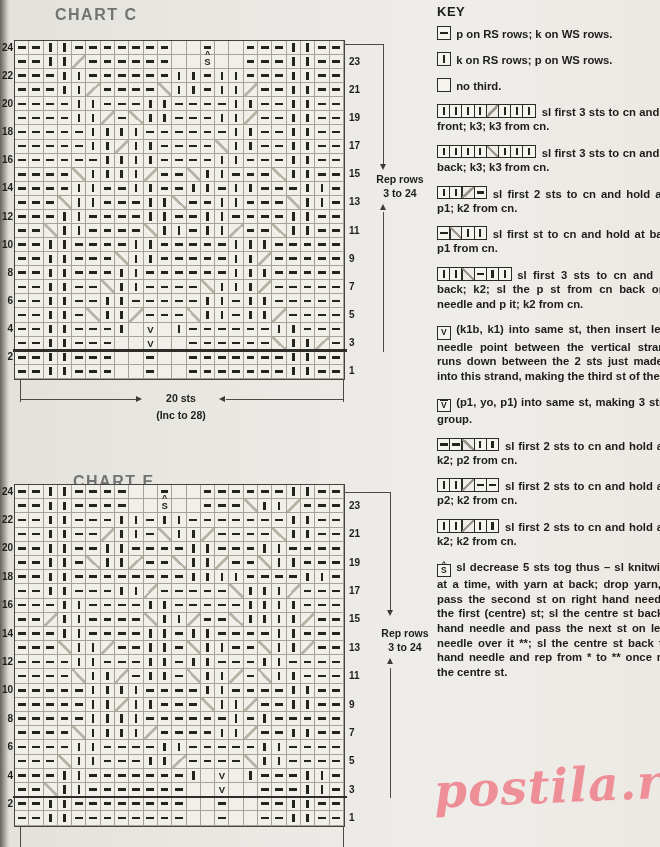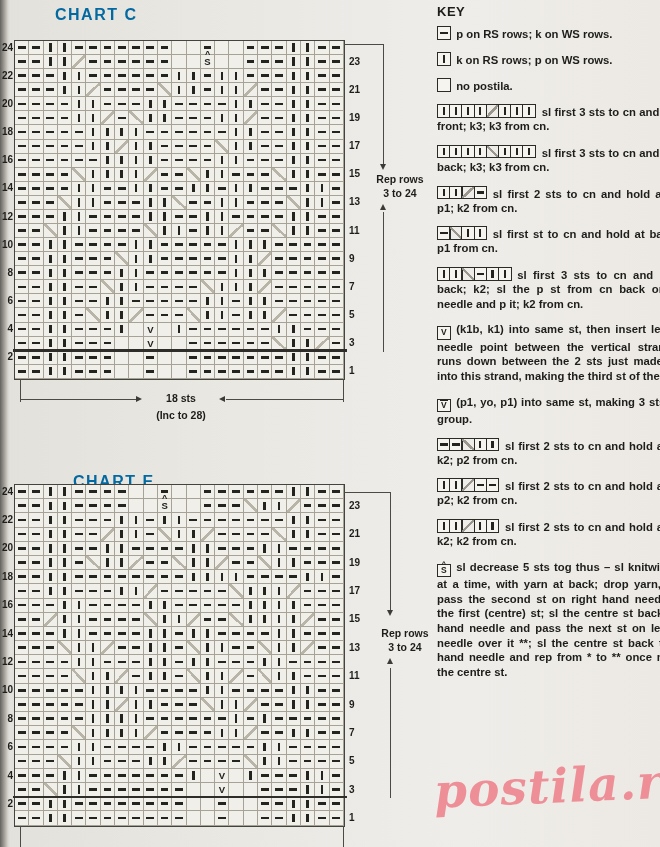--- a/index.html
+++ b/index.html
@@ -3,21 +3,21 @@
 <meta charset="utf-8">
 <style>
   html,body{margin:0;padding:0;}
   body{
     width:660px;height:847px;position:relative;overflow:hidden;
     background:linear-gradient(90deg,#e3e1dc 0%,#e9e7e2 30%,#efede9 70%,#ece9e4 100%);
     font-family:"Liberation Sans",sans-serif;color:#1d1d1a;
   }
   .edge{position:absolute;left:0;top:0;width:10px;height:100%;
     background:linear-gradient(90deg,#63625e 0%,#a5a29b 45%,#d8d5cf 80%,rgba(216,213,207,0) 100%);}
-  .chart-title{position:absolute;font-size:16px;font-weight:700;letter-spacing:1.5px;color:#0369a1;}
+  .chart-title{position:absolute;font-size:16px;font-weight:700;letter-spacing:1.5px;color:#737373;}
   .key-title{position:absolute;left:437px;top:4px;font-size:13px;font-weight:700;letter-spacing:.5px;}
 
   .chart-wrap{position:absolute;width:332px;}
   .grid{
     display:grid;grid-template-columns:repeat(23,14.3px);
     border:1.6px solid #45433d;background:#f1efe9;width:328.9px;
   }
   .grid-c{grid-auto-rows:14.08px;}
   .grid-e{grid-auto-rows:14.2px;}
   .cell{position:relative;border-right:1px solid #a6a296;border-bottom:1px solid #a6a296;
@@ -656,21 +656,21 @@
 </div>
 <div class="arr up" style="left:380px;top:204px;"></div>
 <div class="vline" style="left:383px;top:212px;height:140px;"></div>
 
 <div class="vline" style="left:20px;top:379px;height:23px;"></div>
 <div class="vline" style="left:343px;top:379px;height:23px;"></div>
 <div class="hline" style="left:21px;top:399px;width:116px;"></div>
 <div class="arr rightw" style="left:136px;top:396.2px;"></div>
 <div class="hline" style="left:226px;top:399px;width:117px;"></div>
 <div class="arr leftw" style="left:219px;top:396.2px;"></div>
-<div class="note" style="left:141px;top:391px;width:80px;">18 sts</div>
+<div class="note" style="left:141px;top:391px;width:80px;">20 sts</div>
 <div class="note" style="left:131px;top:408px;width:100px;">(Inc to 28)</div>
 
 <div class="chart-wrap" style="left:14px;top:484px;">
   <div class="grid grid-e">
       <span class="cell" data-ch="-"></span>
       <span class="cell" data-ch="-"></span>
       <span class="cell" data-ch="1"></span>
       <span class="cell" data-ch="1"></span>
       <span class="cell" data-ch="-"></span>
       <span class="cell" data-ch="-"></span>
@@ -1263,21 +1263,21 @@
 
 <div class="key-list">
     <div class="key-item"><span class="ksym">
         <span class="kcell" data-ch="-"></span>
       </span><span>p on RS rows; k on WS rows.</span></div>
     <div class="key-item"><span class="ksym">
         <span class="kcell" data-ch="1"></span>
       </span><span>k on RS rows; p on WS rows.</span></div>
     <div class="key-item"><span class="ksym">
         <span class="kcell" data-ch="."></span>
-      </span><span>no postila.</span></div>
+      </span><span>no third.</span></div>
     <div class="key-item"><span class="ksym">
         <span class="kcell" data-ch="1"></span>
         <span class="kcell" data-ch="1"></span>
         <span class="kcell" data-ch="1"></span>
         <span class="kcell" data-ch="1"></span>
         <span class="kcell" data-ch="\"></span>
         <span class="kcell" data-ch="1"></span>
         <span class="kcell" data-ch="1"></span>
         <span class="kcell" data-ch="1"></span>
       </span><span>sl first 3 sts to cn and hold at front; k3; k3 from cn.</span></div>

